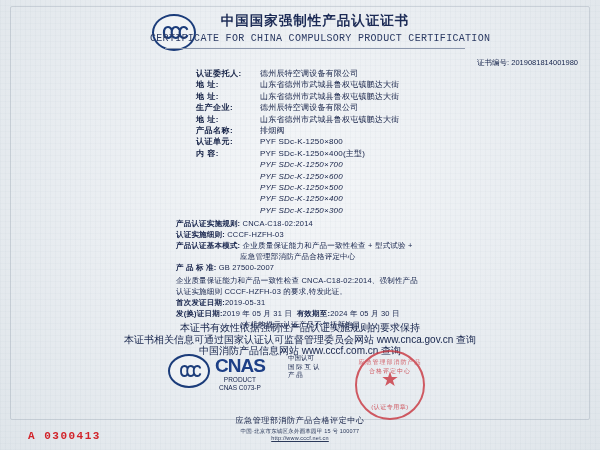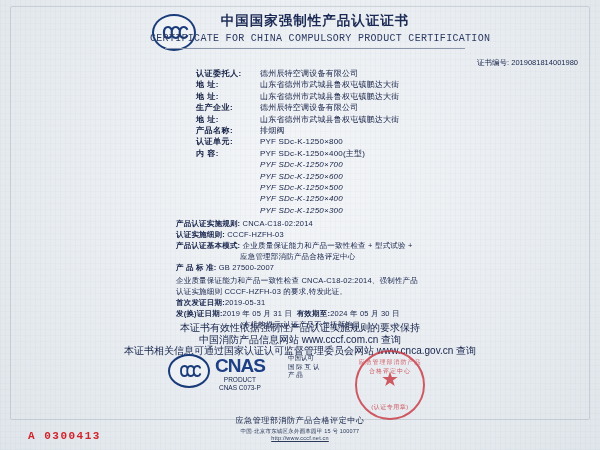--- a/index.html
+++ b/index.html
@@ -234,22 +234,22 @@
       <b>首次发证日期:</b><span>2019-05-31</span>
     </div>
     <div class="note">
       <b>发(换)证日期:</b><span>2019 年 05 月 31 日</span>&nbsp;&nbsp;<b>有效期至:</b><span>2024 年 05 月 30 日</span>
     </div>
     <div class="note note-indent">(本机构提示:认证产品不包括新饱口。)</div>
   </div>
 
   <div class="notices">
     <div>本证书有效性依据强制性产品认证实施规则的要求保持</div>
+    <div>本证书相关信息可通过国家认证认可监督管理委员会网站 www.cnca.gov.cn 查询</div>
     <div>中国消防产品信息网站 www.cccf.com.cn 查询</div>
-    <div>本证书相关信息可通过国家认证认可监督管理委员会网站 www.cnca.gov.cn 查询</div>
   </div>
 
   <div class="logos">
     <div class="ccc-small">
       <span class="glyph">CCC</span>
     </div>
 
     <div class="cnas">
       <div class="mark">CNAS</div>
       <div class="sub1">PRODUCT</div>

